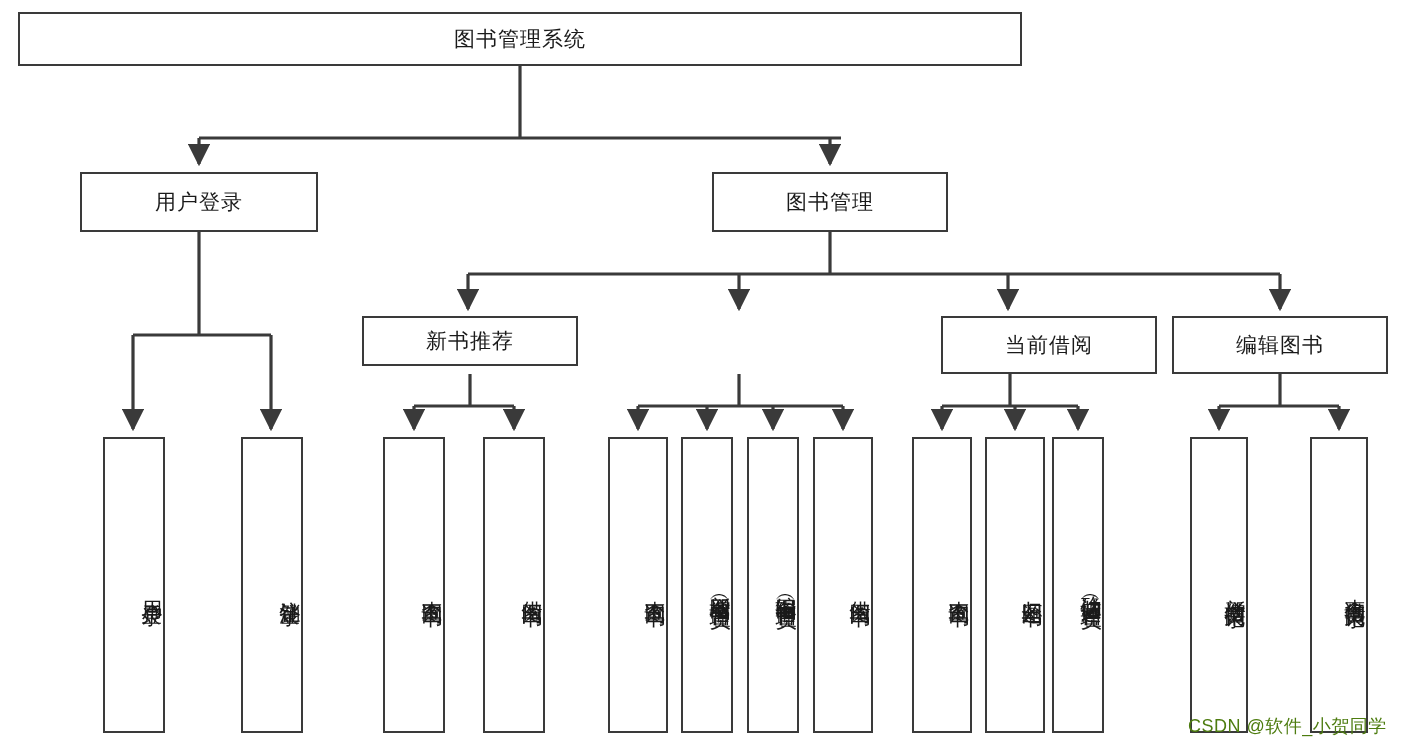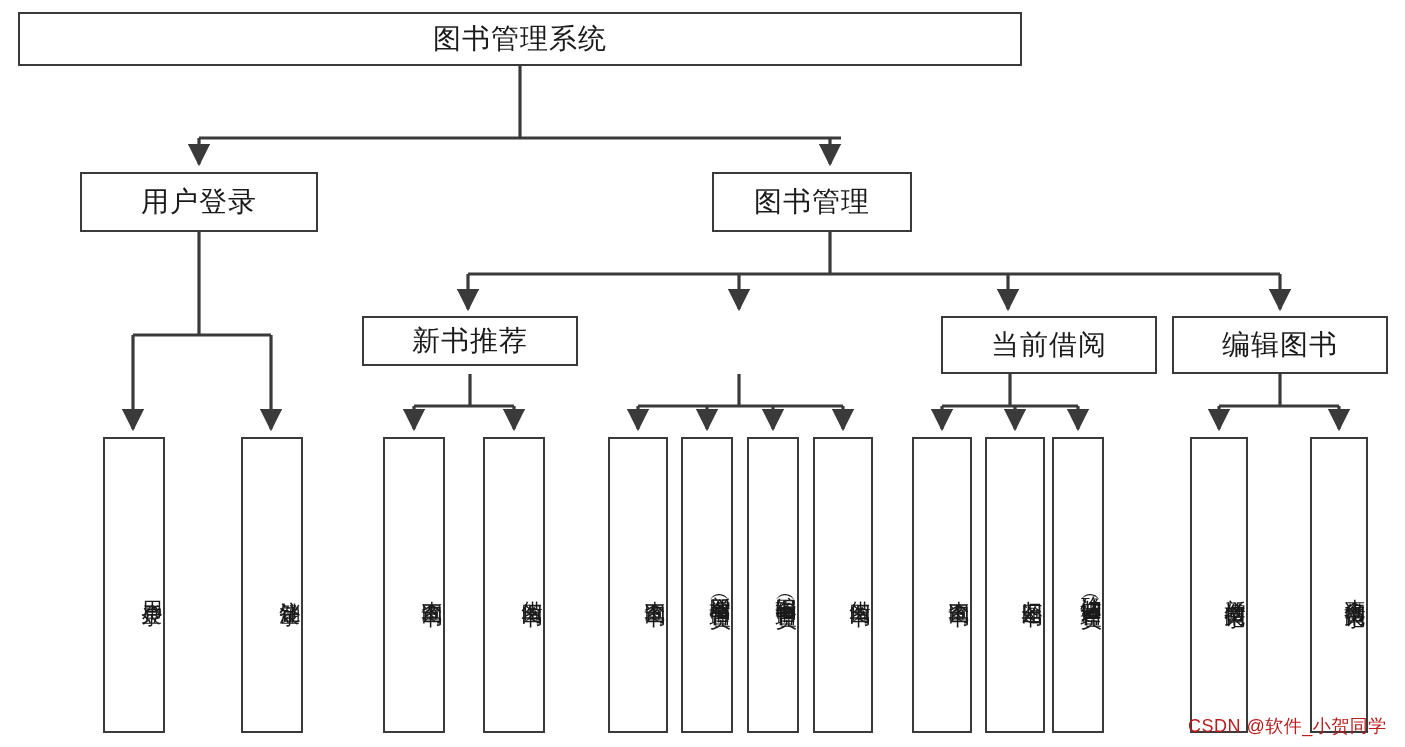--- a/index.html
+++ b/index.html
@@ -29,21 +29,21 @@
     box-sizing: border-box;
     border: 2px solid #3a3a3a;
     background: #ffffff;
     display: flex;
     align-items: center;
     justify-content: center;
     color: #1a1a1a;
     z-index: 2;
   }
   .node.horiz {
-    font-size: 28px;
+    font-size: 21px;
     letter-spacing: 1px;
   }
   .node.vert {
     writing-mode: vertical-rl;
     text-orientation: upright;
     font-size: 21px;
     letter-spacing: 2px;
     padding-top: 6px;
     align-items: flex-start;
     justify-content: center;
@@ -53,21 +53,21 @@
   .node.vert span {
     writing-mode: vertical-rl;
     text-orientation: upright;
     display: block;
   }
   .watermark {
     position: absolute;
     left: 1188px;
     top: 714px;
     font-size: 18px;
-    color: #b91c1c;
+    color: #4d7c0f;
     letter-spacing: 0.5px;
     z-index: 3;
     white-space: nowrap;
   }
 </style>
 </head>
 <body>
 
 <div id="canvas">
 
@@ -121,21 +121,21 @@
     </g>
   </svg>
 
   <div class="node horiz" style="left:18px; top:12px; width:1004px; height:54px;">
     <span>图书管理系统</span>
   </div>
 
   <div class="node horiz" style="left:80px; top:172px; width:238px; height:60px;">
     <span>用户登录</span>
   </div>
-  <div class="node horiz" style="left:712px; top:172px; width:200px; height:60px;">
+  <div class="node horiz" style="left:712px; top:172px; width:236px; height:60px;">
     <span>图书管理</span>
   </div>
 
   <div class="node horiz" style="left:362px; top:316px; width:216px; height:50px;">
     <span>新书推荐</span>
   </div>
   <div class="node horiz" style="left:902px; top:316px; width:216px; height:58px;margin-left:39px;">
     <span>当前借阅</span>
   </div>
   <div class="node horiz" style="left:1172px; top:316px; width:216px; height:58px;">

